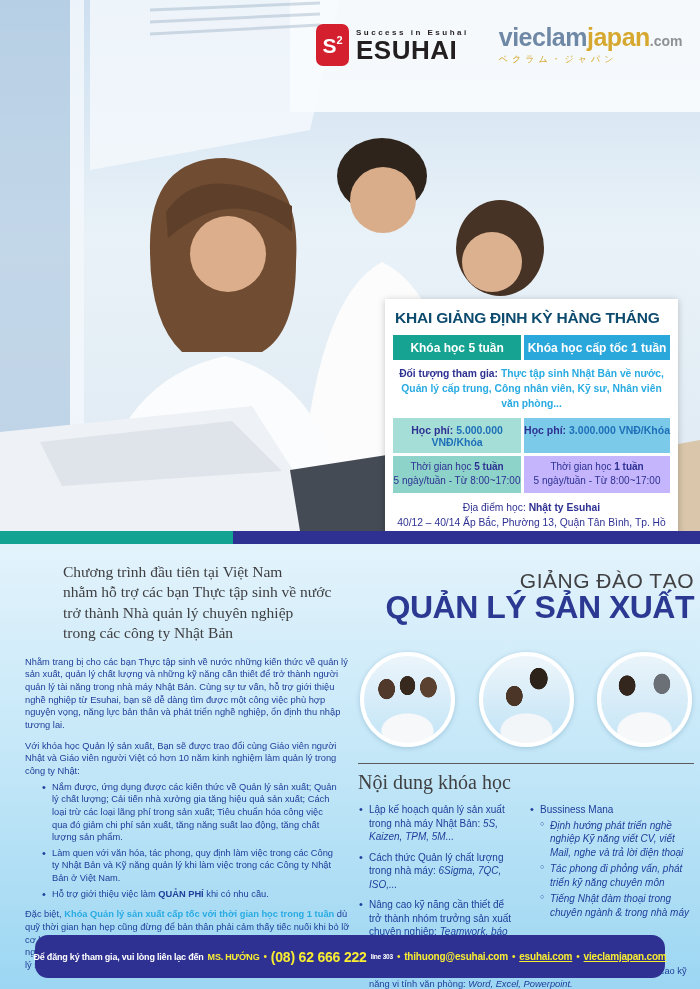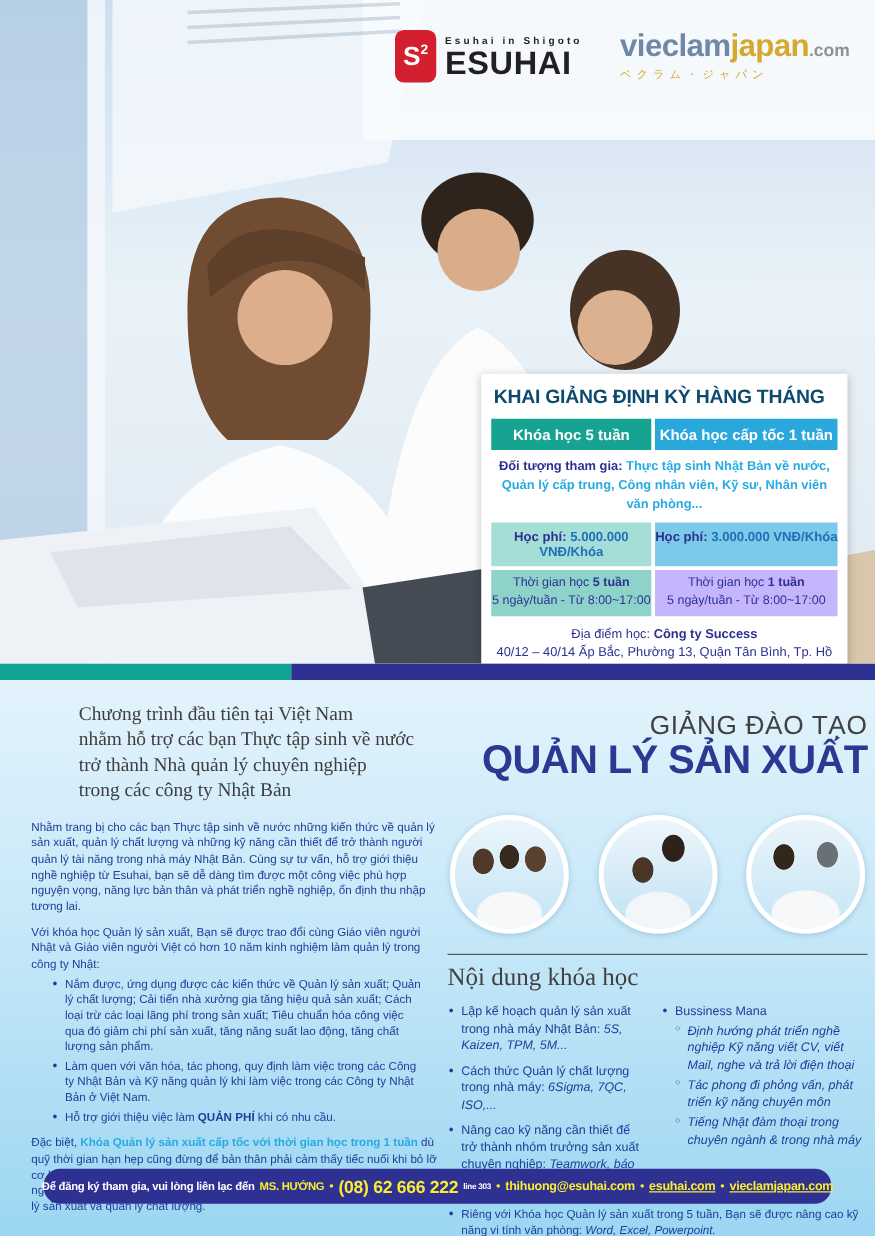--- a/index.html
+++ b/index.html
@@ -120,21 +120,21 @@
   ul.sub { margin:2px 0 0; padding:0 0 0 10px; list-style:none; }
   ul.sub li { position:relative; margin-bottom:3px; font-style:italic; }
   ul.sub li::before { content:"○"; position:absolute; left:-10px; top:0; font-size:7px; font-style:normal; }
   .cc-full { margin:6px 0 0; padding-left:11px; position:relative; font-size:9.3px; color:#1e3e9a; line-height:1.35; }
   .cc-full::before { content:"•"; position:absolute; left:1px; top:-1px; font-size:11px; }
   .it { font-style:italic; }
   .bold-inline { font-weight:bold; }
 
   
   .footer-bar {
-    position:absolute; left:35px; top:935px; width:630px; height:28px;
+    position:absolute; left:35px; top:935px; width:630px; height:43px;
     background:#2e3192; border-radius:13px; box-sizing:border-box;
     display:flex; align-items:center; justify-content:center;
     gap:4px; white-space:nowrap; letter-spacing:-0.2px;
   }
   .ft-text { color:#ffffff; font-weight:bold; font-size:9px; }
   .ft-name { color:#f9ed32; font-weight:bold; font-size:9px; }
   .ft-dot { color:#f9ed32; font-size:10px; }
   .ft-phone { color:#f9ed32; font-weight:bold; font-size:14px; }
   .ft-note { color:#ffffff; font-size:6.5px; font-weight:bold; align-self:center; }
   .ft-link { color:#f9ed32; font-weight:bold; font-size:10px; text-decoration:none; }
@@ -184,21 +184,21 @@
       <polygon points="470,482 700,440 700,531 432,531" fill="#d9c6ab"></polygon>
     </svg>
 
     <div class="logo-row">
       <div class="esuhai-logo">
         <div class="esu-mark">
             <span>S</span>
             <sup>2</sup>
           </div>
         <div>
-          <div class="esu-tagline">Esuhai in Shigoto</div>
+          <div class="esu-tagline">Success in Esuhai</div>
           <div class="esu-name">ESUHAI</div>
         </div>
       </div>
       <div class="vj-logo">
         <div class="vj-line1">
           <span class="vj-vieclam">vieclam</span><span class="vj-japan">japan</span><span class="vj-com">.com</span>
         </div>
         <div class="vj-kana">ベクラム・ジャパン</div>
       </div>
     </div>
@@ -229,21 +229,21 @@
           <span>5 ngày/tuần - Từ 8:00~17:00</span>
         </div>
         <div class="ic-cell ic-time bg-blue-l">
           <span>Thời gian học</span>
           <b>1 tuần</b><br>
           <span>5 ngày/tuần - Từ 8:00~17:00</span>
         </div>
 
         <div class="ic-cell ic-span2 ic-loc">
           <span>Địa điểm học:</span>
-          <b>Công ty Success</b><br>
+          <b>Nhật ty Esuhai</b><br>
           <span>40/12 – 40/14 Ấp Bắc, Phường 13, Quận Tân Bình, Tp. Hồ Chí Minh</span>
         </div>
       </div>
     </div>
   </div>
 
   <div class="divider">
     <div class="seg-teal"></div>
     <div class="seg-navy"></div>
   </div>

